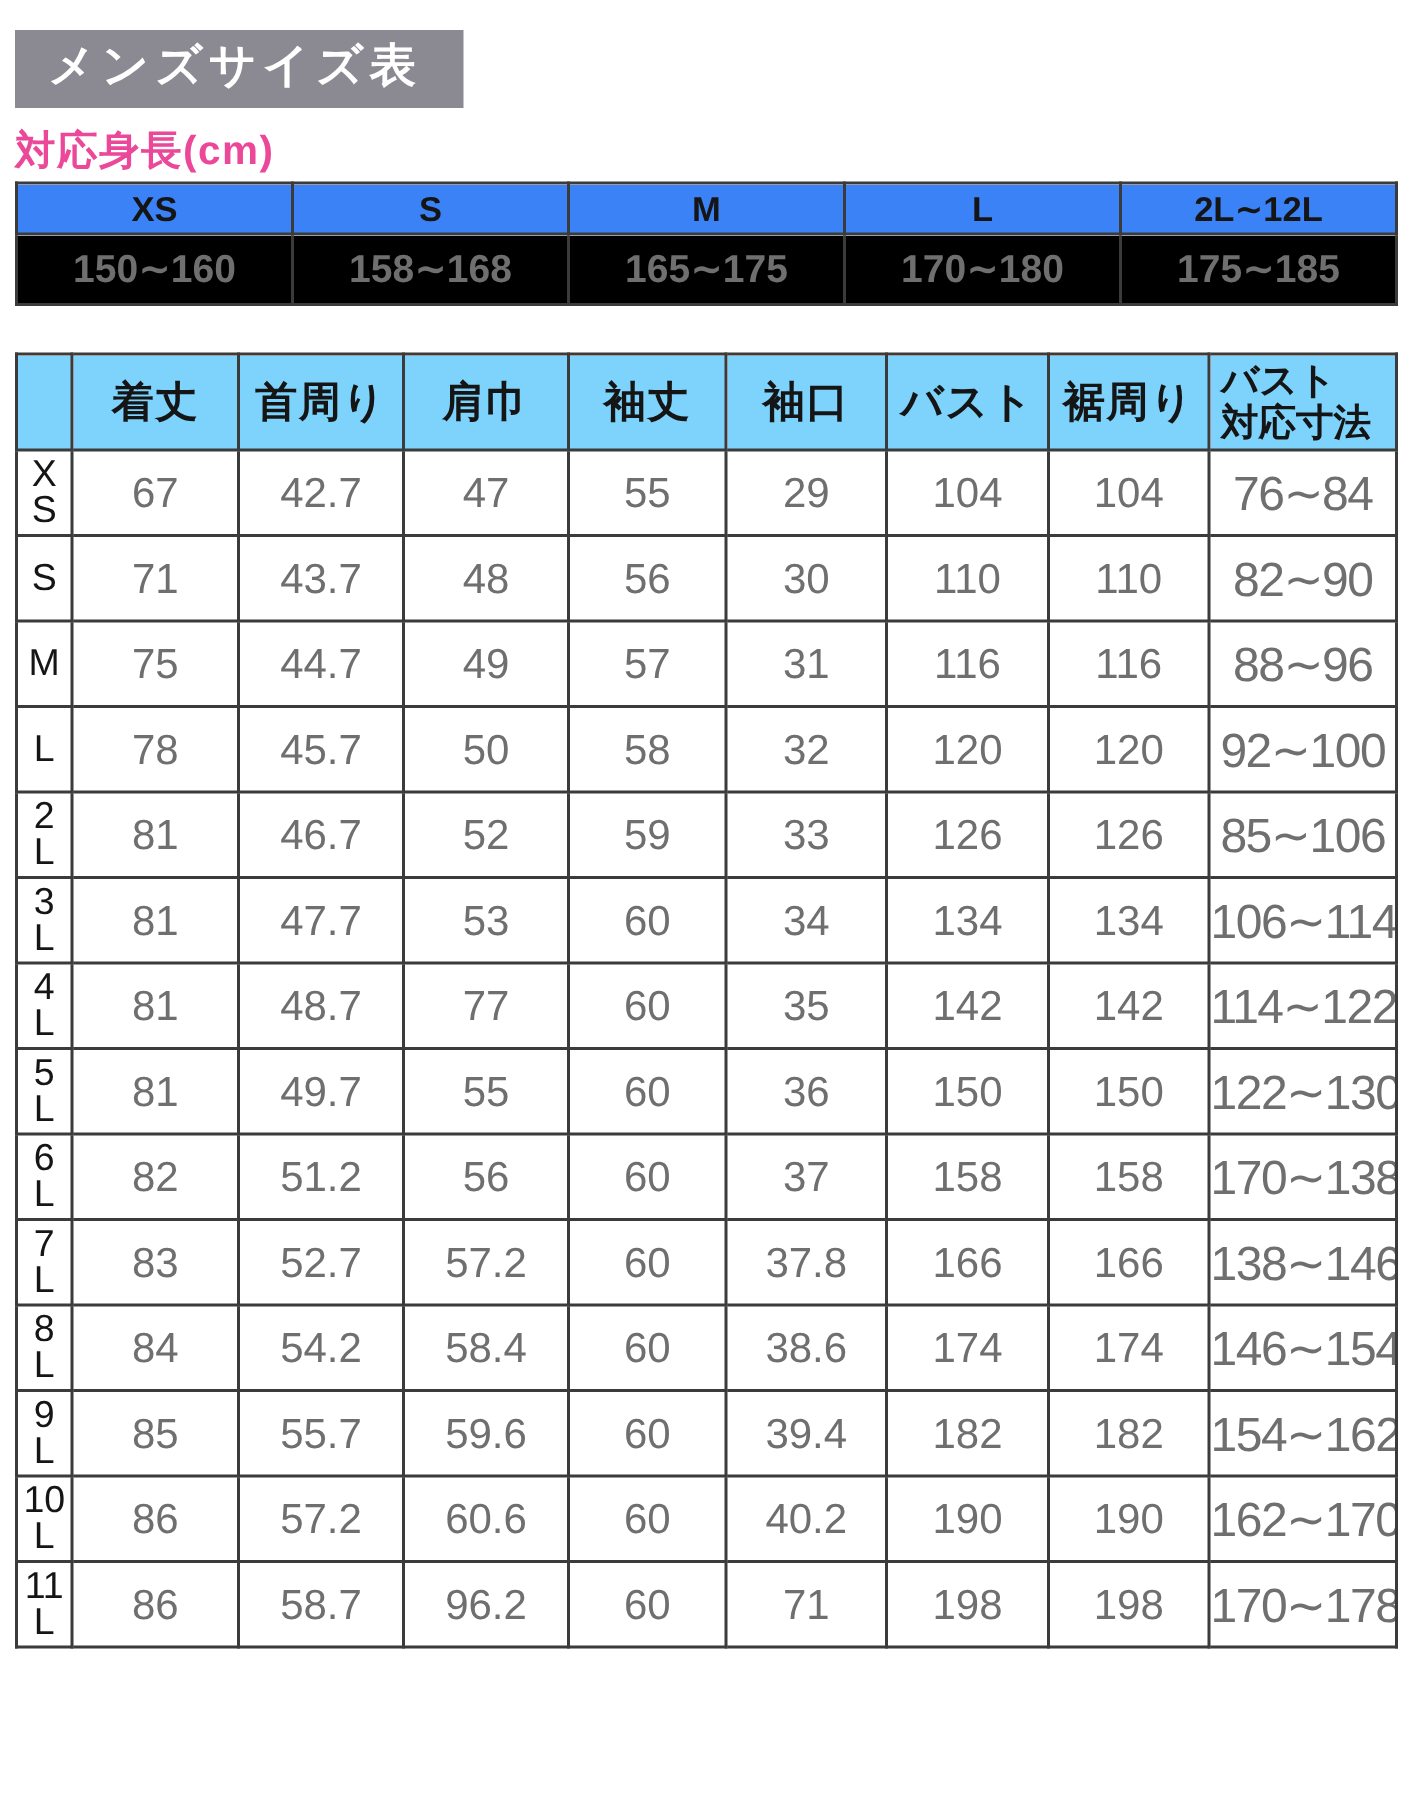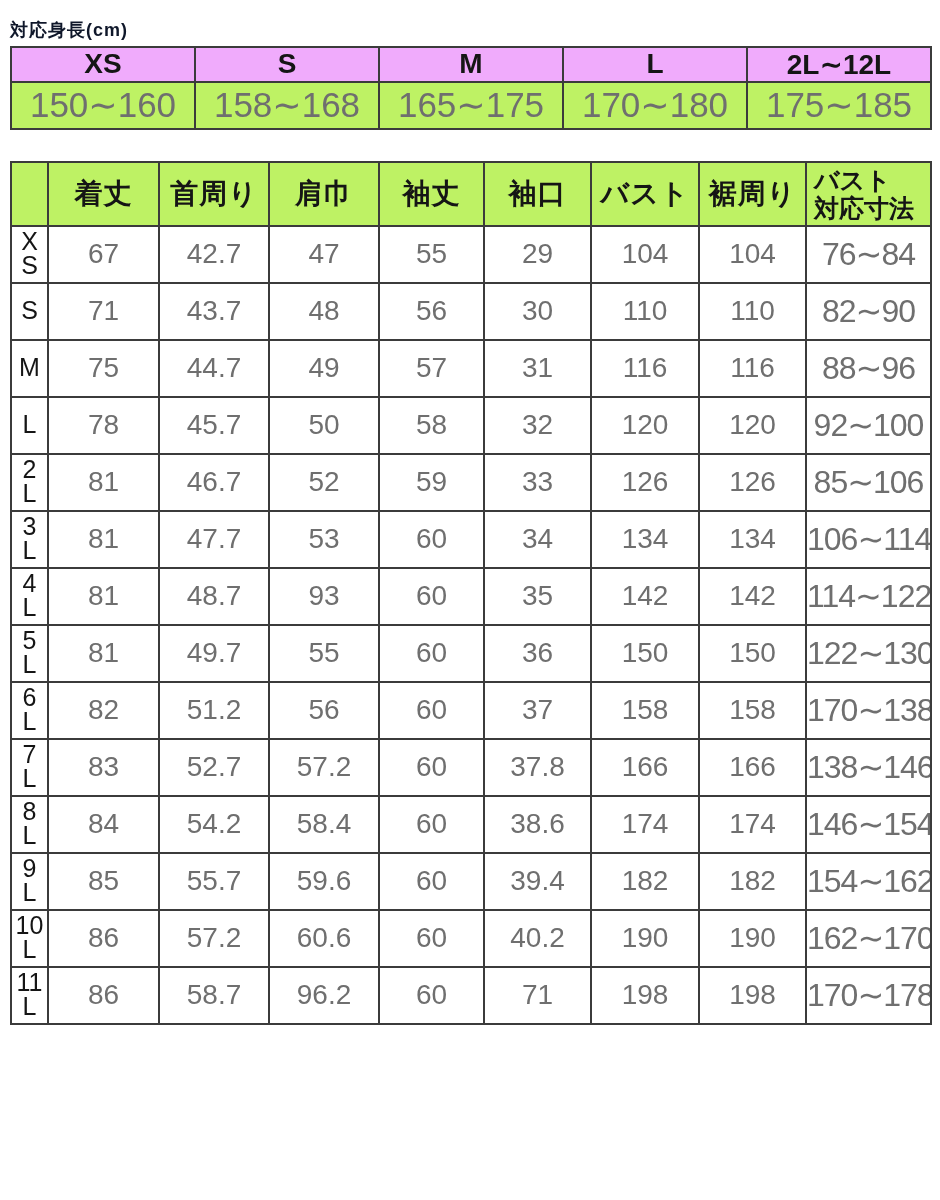--- a/index.html
+++ b/index.html
@@ -8,49 +8,50 @@
     font-family:"Liberation Sans","DejaVu Sans",sans-serif;
     -webkit-font-smoothing:antialiased;
   }
   .page{padding:20px 10px 0 10px;}
   .title-bar{
     display:inline-block;background:#8b8a93;color:#ffffff;
     font-size:31px;font-weight:bold;letter-spacing:4px;
     padding:3px 28px 7px 22px;min-width:240px;
   }
   .section-label{
-    font-size:18px;font-weight:bold;color:#0f172a;
+    margin-top:13px;font-size:27px;font-weight:bold;color:#ec4899;
     letter-spacing:1px;line-height:1.15;
   }
   table{border-collapse:collapse;table-layout:fixed;}
   th,td{
     border:2px solid #3b3b3b;text-align:center;vertical-align:middle;
     white-space:pre-line;padding:0;overflow:hidden;
   }
   
   .height-table{width:920px;margin-top:5px;}
   .height-table thead tr{height:34px;}
   .height-table tbody tr{height:47px;}
-  .height-table th{background:#f0abfc;font-size:28px;font-weight:bold;color:#151515;}
-  .height-table td{background:#bef264;font-size:35px;font-weight:400;color:#6f6f6f;}
+  .height-table th{background:#3b82f6;font-size:23px;font-weight:bold;color:#151515;}
+  .height-table td{background:#000000;font-size:26px;font-weight:700;color:#6f6f6f;}
   
   .size-table{width:920px;margin-top:31px;}
   .size-table thead tr{height:64px;}
   .size-table tbody tr{height:57px;}
-  .size-table thead th{background:#bef264;font-size:28px;font-weight:bold;color:#151515;letter-spacing:1px;}
+  .size-table thead th{background:#7dd3fc;font-size:28px;font-weight:bold;color:#151515;letter-spacing:1px;}
   .size-table thead th.range-head{font-size:25px;text-align:left;padding-left:7px;line-height:1.12;letter-spacing:0;}
   .size-table tbody th{background:#ffffff;font-size:25px;font-weight:400;color:#151515;line-height:0.95;}
   .size-table td{background:#ffffff;font-size:28px;color:#6f6f6f;}
   .size-table td.range{font-size:32px;letter-spacing:-1px;}
 </style>
 </head>
 <body>
 
 <div class="page">
 
+  <div class="title-bar">メンズサイズ表</div>
 
   <div class="section-label">対応身長(cm)</div>
 
   <table class="height-table">
     <colgroup>
       <col style="width:184px">
         <col style="width:184px">
         <col style="width:184px">
       <col style="width:184px">
         <col style="width:184px">
@@ -169,21 +170,21 @@
           <td>34</td>
           <td>134</td>
           <td>134</td>
           <td class="range">106∼114</td>
         </tr>
         <tr>
           <th>4
 L</th>
           <td>81</td>
           <td>48.7</td>
-          <td>93</td>
+          <td>77</td>
           <td>60</td>
           <td>35</td>
           <td>142</td>
           <td>142</td>
           <td class="range">114∼122</td>
         </tr>
         <tr>
           <th>5
 L</th>
           <td>81</td>

